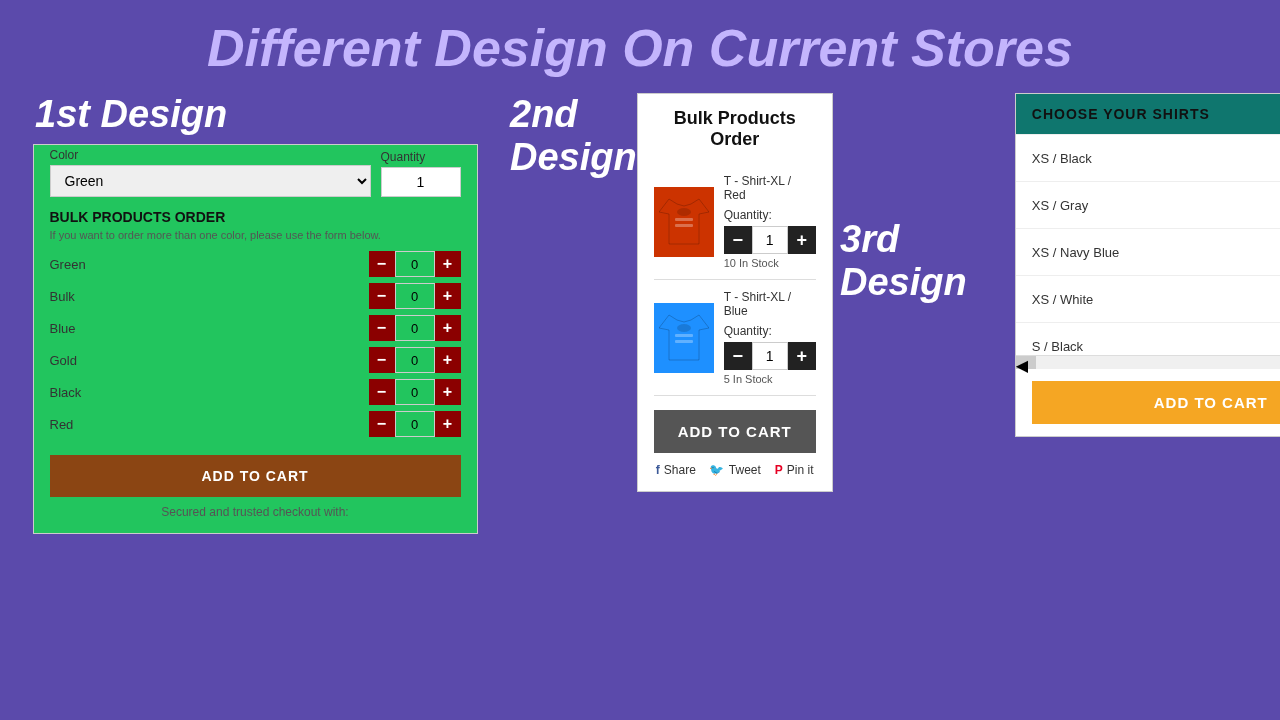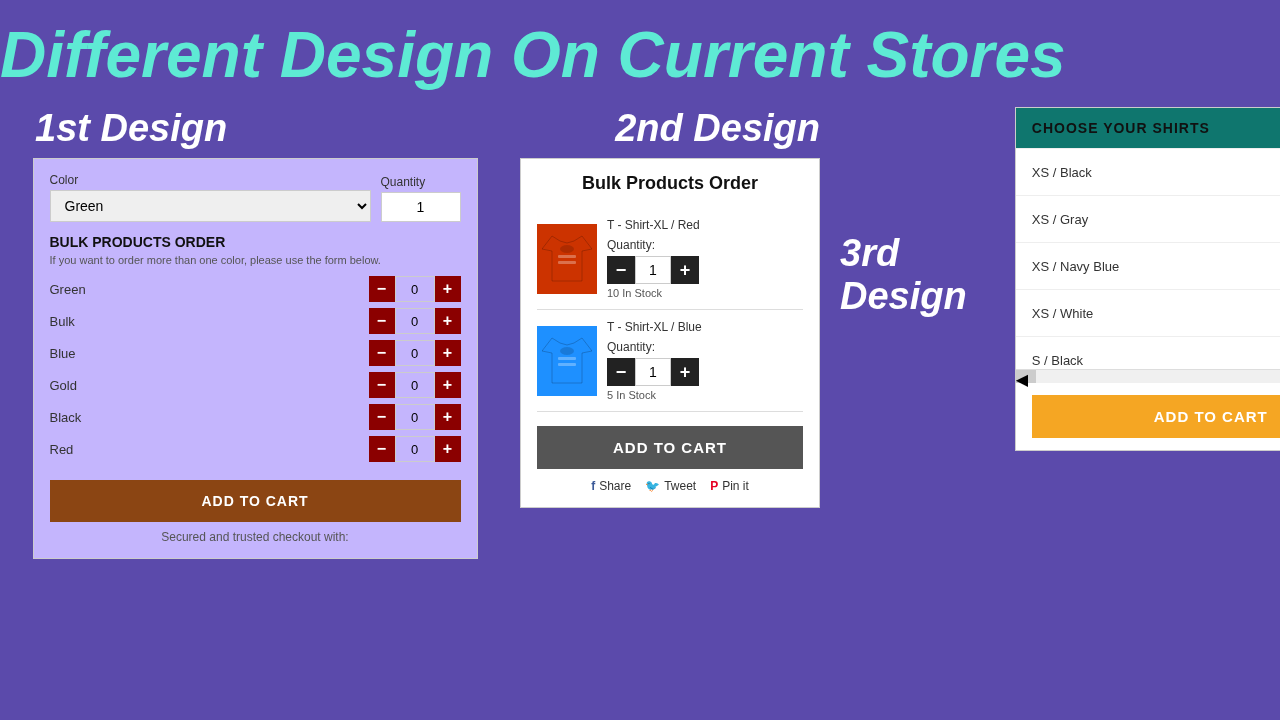--- a/index.html
+++ b/index.html
@@ -5,22 +5,23 @@
     * { box-sizing: border-box; margin: 0; padding: 0; }
     body {
       background-color: #5b4aab;
       font-family: Arial, sans-serif;
       width: 1280px;
       height: 720px;
       overflow: hidden;
     }
 
     .page-title {
-      color: #5eead4;
-      font-size: 64px;
+      text-align: center;
+      color: #c4b5fd;
+      font-size: 52px;
       font-weight: 900;
       padding: 18px 0 10px 0;
       font-style: italic;
     }
 
     .designs-row {
       display: flex;
       flex-direction: row;
       align-items: flex-start;
       padding: 0 20px;
@@ -41,24 +42,24 @@
       color: white;
       font-size: 38px;
       font-weight: 900;
       font-style: italic;
       margin-bottom: 8px;
       align-self: flex-start;
       padding-left: 15px;
     }
 
     .design1-card {
-      background: #c4b5fd;
+      background: #22c55e;
       border: 1px solid #ccc;
       width: 445px;
-      padding: 14px 16px 14px 16px;
+      padding: 3px 16px 14px 16px;
     }
 
     .d1-top-row {
       display: flex;
       flex-direction: row;
       align-items: flex-end;
       gap: 10px;
       margin-bottom: 12px;
     }
 
@@ -158,22 +159,22 @@
     .d1-secure {
       font-size: 12px;
       color: #555;
       text-align: center;
       margin-top: 8px;
     }
 
     
     .col-mid {
       display: flex;
-      flex-direction: column;
-      align-items: flex-end;
+      flex-direction: row;
+      align-items: flex-start;
       width: 310px;
       flex-shrink: 0;
     }
 
     .design-label-2 {
       color: white;
       font-size: 38px;
       font-weight: 900;
       font-style: italic;
       margin-bottom: 8px;

